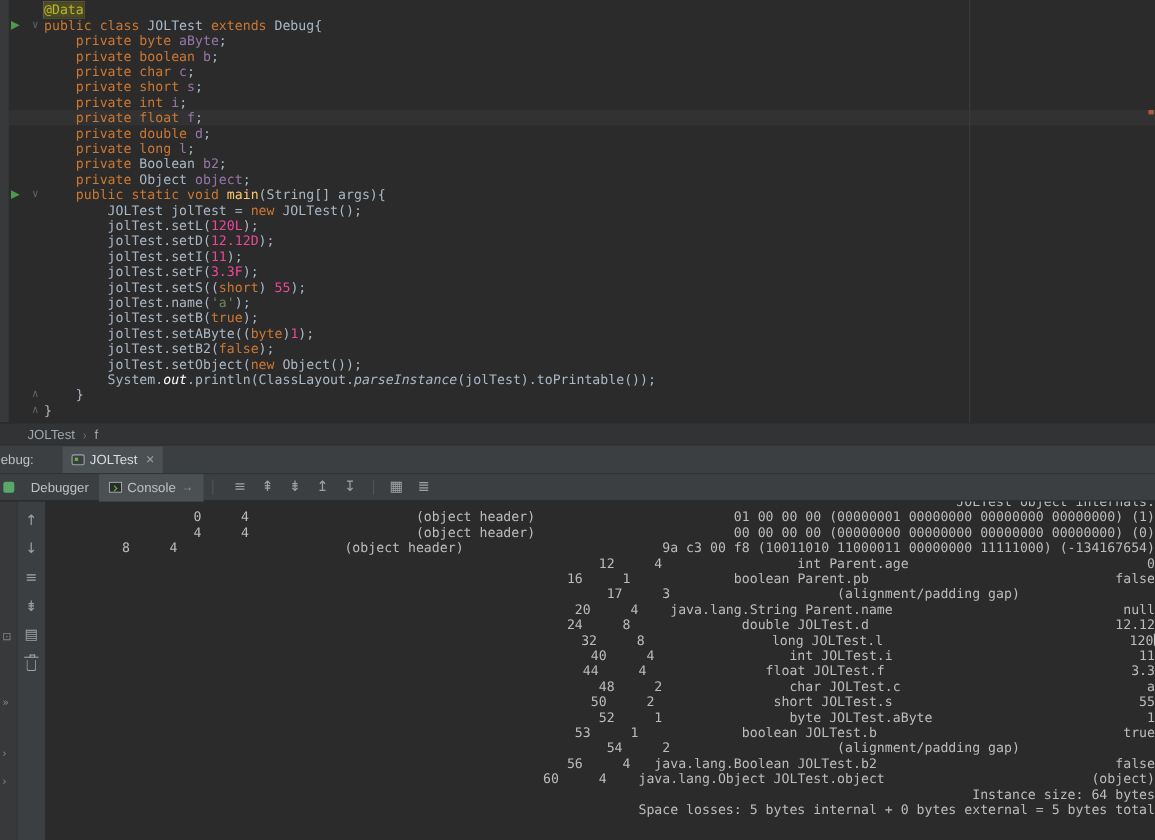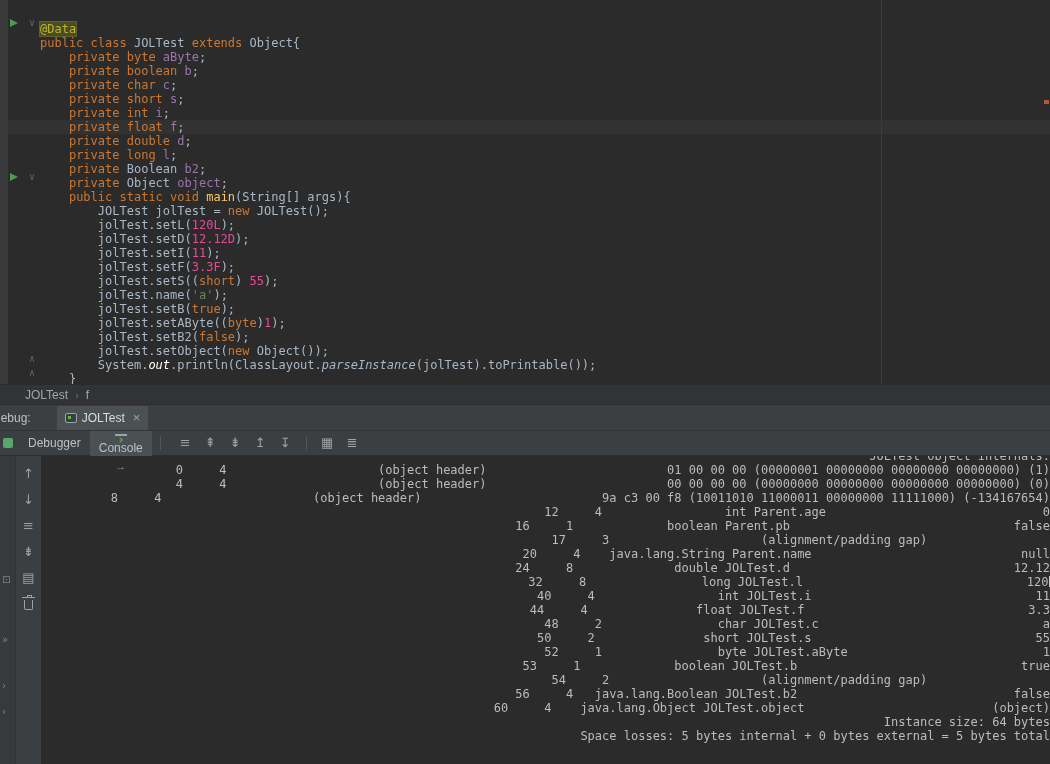--- a/index.html
+++ b/index.html
@@ -5,21 +5,21 @@
   * { box-sizing: border-box; }
   html,body { margin:0; padding:0; }
   body {
     width:1050px; height:764px; overflow:hidden;
     background:#2b2b2b;
     font-family:"Liberation Sans", sans-serif;
   }
 
   
   .editor-pane { position:relative; height:384px; background:#2b2b2b; overflow:hidden; }
-  .code-lines { position:absolute; left:0; top:2px; width:100%;margin-top:20px; }
+  .code-lines { position:absolute; left:0; top:2px; width:100%; }
   .code-line {
     height:14px; line-height:14px; white-space:pre; padding-left:40px;
     font-family:"DejaVu Sans Mono", monospace; font-size:12px;
   }
   .caret-line { background:#323232; }
   .tk-p  { color:#a9b7c6; }
   .tk-k  { color:#cc7832; }
   .tk-n  { color:#ec4899; }
   .tk-s  { color:#6a8759; }
   .tk-f  { color:#9876aa; }
@@ -54,21 +54,21 @@
   .tab-ico::after { content:""; position:absolute; left:2px; top:2px; width:3px; height:3px; background:#62b543; }
   .tab-label { color:#dadee1; }
   .tab-close { color:#9fa3a6; font-size:13px; line-height:10px; margin-left:3px; cursor:pointer; }
 
   
   .debug-toolbar { height:25px; background:#3c3f41; border-top:1px solid #323436;
     display:flex; align-items:center; }
   .bug-icon { width:10px; height:10px; background:#59a869; border-radius:2px; margin:0 6px 0 3px; cursor:pointer; }
   .view-tab { color:#bdc1c5; font-size:12px; padding:3px 9px; cursor:pointer;
     display:flex; align-items:center; gap:5px; height:25px; }
-  .view-tab.selected { background:#4b5052;flex-direction:column; }
+  .view-tab.selected { background:#4b5052; }
   .term-ico { width:12px; height:10px; border:1px solid #9aa5ad; background:#2b2b2b; position:relative; }
   .term-ico::after { content:""; position:absolute; left:2px; top:3px; width:3px; height:3px;
     border-left:1px solid #62b543; border-bottom:1px solid #62b543; transform:rotate(-135deg); }
   .arrow-ico { color:#8a9ba5; font-size:11px; }
   .tb-sep { width:1px; height:14px; background:#525557; margin:0 8px; }
   .tb-icons { display:flex; align-items:center; margin-left:4px; }
   .tb-icon { width:25px; text-align:center; color:#9da2a6; font-size:13px; line-height:20px;
     cursor:pointer; font-family:"DejaVu Sans",sans-serif; }
 
   
@@ -93,21 +93,21 @@
   .caret { display:inline-block; width:1.5px; height:11px; background:#c8c8c8; vertical-align:-1px; }
 </style>
 </head>
 <body>
 
 <div class="app">
 
   <div class="editor-pane">
     <div class="code-lines">
         <div class="code-line"><span class="tk-ah">@Data</span></div>
-        <div class="code-line"><span class="tk-k">public class </span><span class="tk-p">JOLTest </span><span class="tk-k">extends </span><span class="tk-p">Object{</span></div>
+        <div class="code-line"><span class="tk-k">public class </span><span class="tk-p">JOLTest </span><span class="tk-k">extends </span><span class="tk-p">Debug{</span></div>
         <div class="code-line"><span class="tk-p">    </span><span class="tk-k">private byte </span><span class="tk-f">aByte</span><span class="tk-p">;</span></div>
         <div class="code-line"><span class="tk-p">    </span><span class="tk-k">private boolean </span><span class="tk-f">b</span><span class="tk-p">;</span></div>
         <div class="code-line"><span class="tk-p">    </span><span class="tk-k">private char </span><span class="tk-f">c</span><span class="tk-p">;</span></div>
         <div class="code-line"><span class="tk-p">    </span><span class="tk-k">private short </span><span class="tk-f">s</span><span class="tk-p">;</span></div>
         <div class="code-line"><span class="tk-p">    </span><span class="tk-k">private int </span><span class="tk-f">i</span><span class="tk-p">;</span></div>
         <div class="code-line caret-line"><span class="tk-p">    </span><span class="tk-k">private float </span><span class="tk-f">f</span><span class="tk-p">;</span></div>
         <div class="code-line"><span class="tk-p">    </span><span class="tk-k">private double </span><span class="tk-f">d</span><span class="tk-p">;</span></div>
         <div class="code-line"><span class="tk-p">    </span><span class="tk-k">private long </span><span class="tk-f">l</span><span class="tk-p">;</span></div>
         <div class="code-line"><span class="tk-p">    </span><span class="tk-k">private </span><span class="tk-p">Boolean </span><span class="tk-f">b2</span><span class="tk-p">;</span></div>
         <div class="code-line"><span class="tk-p">    </span><span class="tk-k">private </span><span class="tk-p">Object </span><span class="tk-f">object</span><span class="tk-p">;</span></div>

